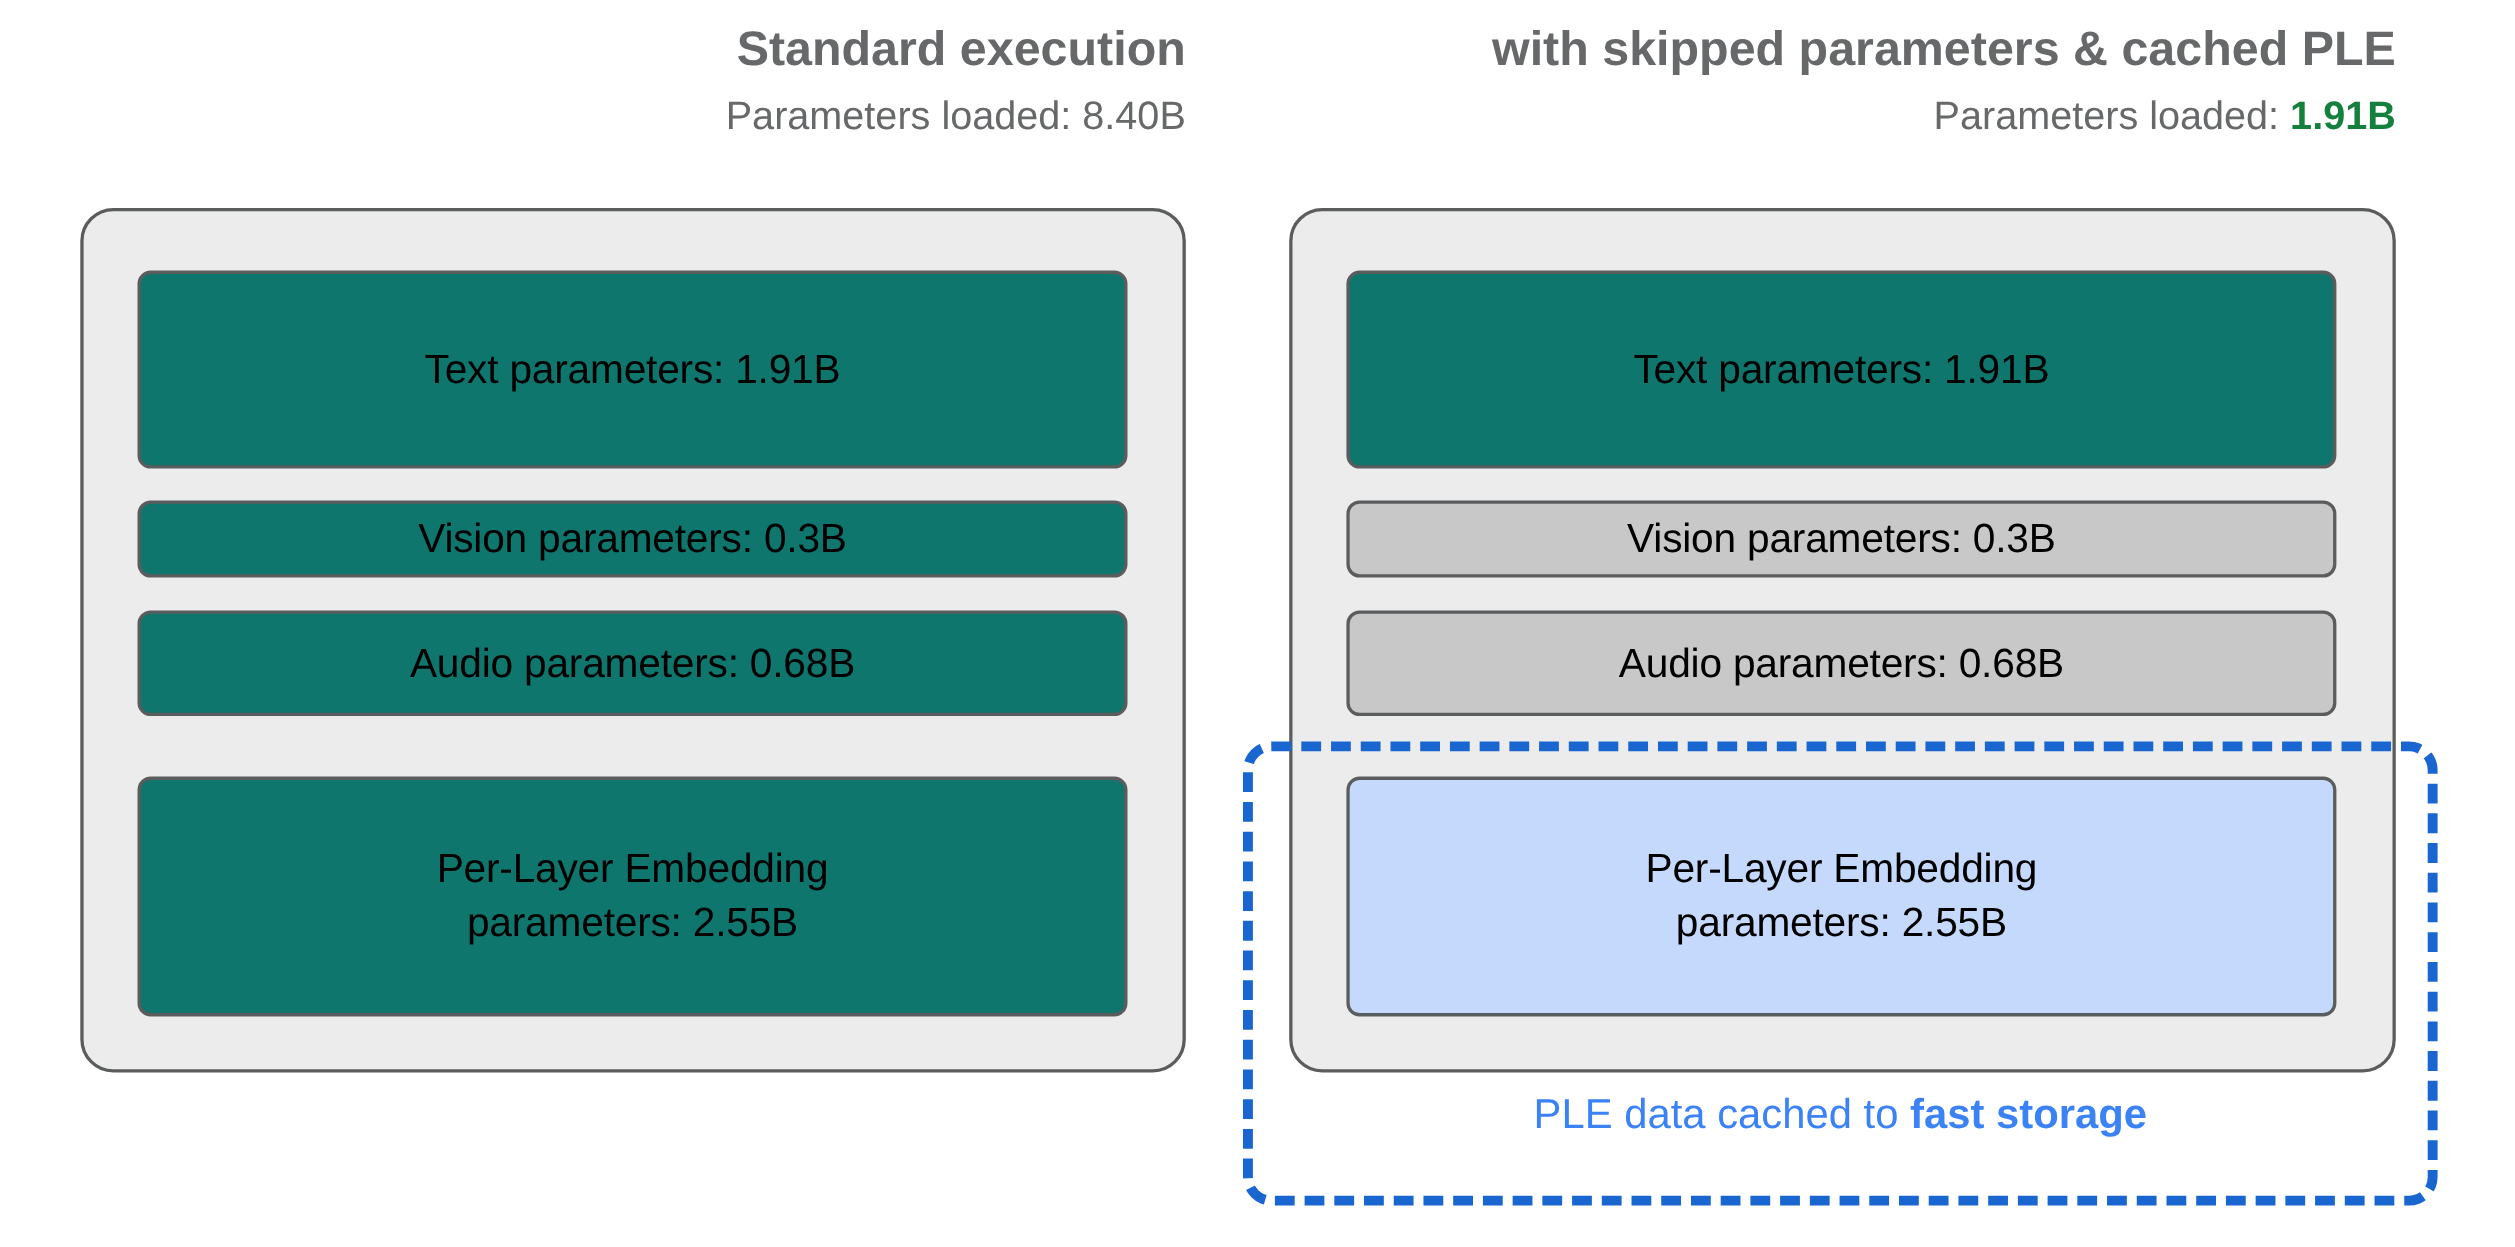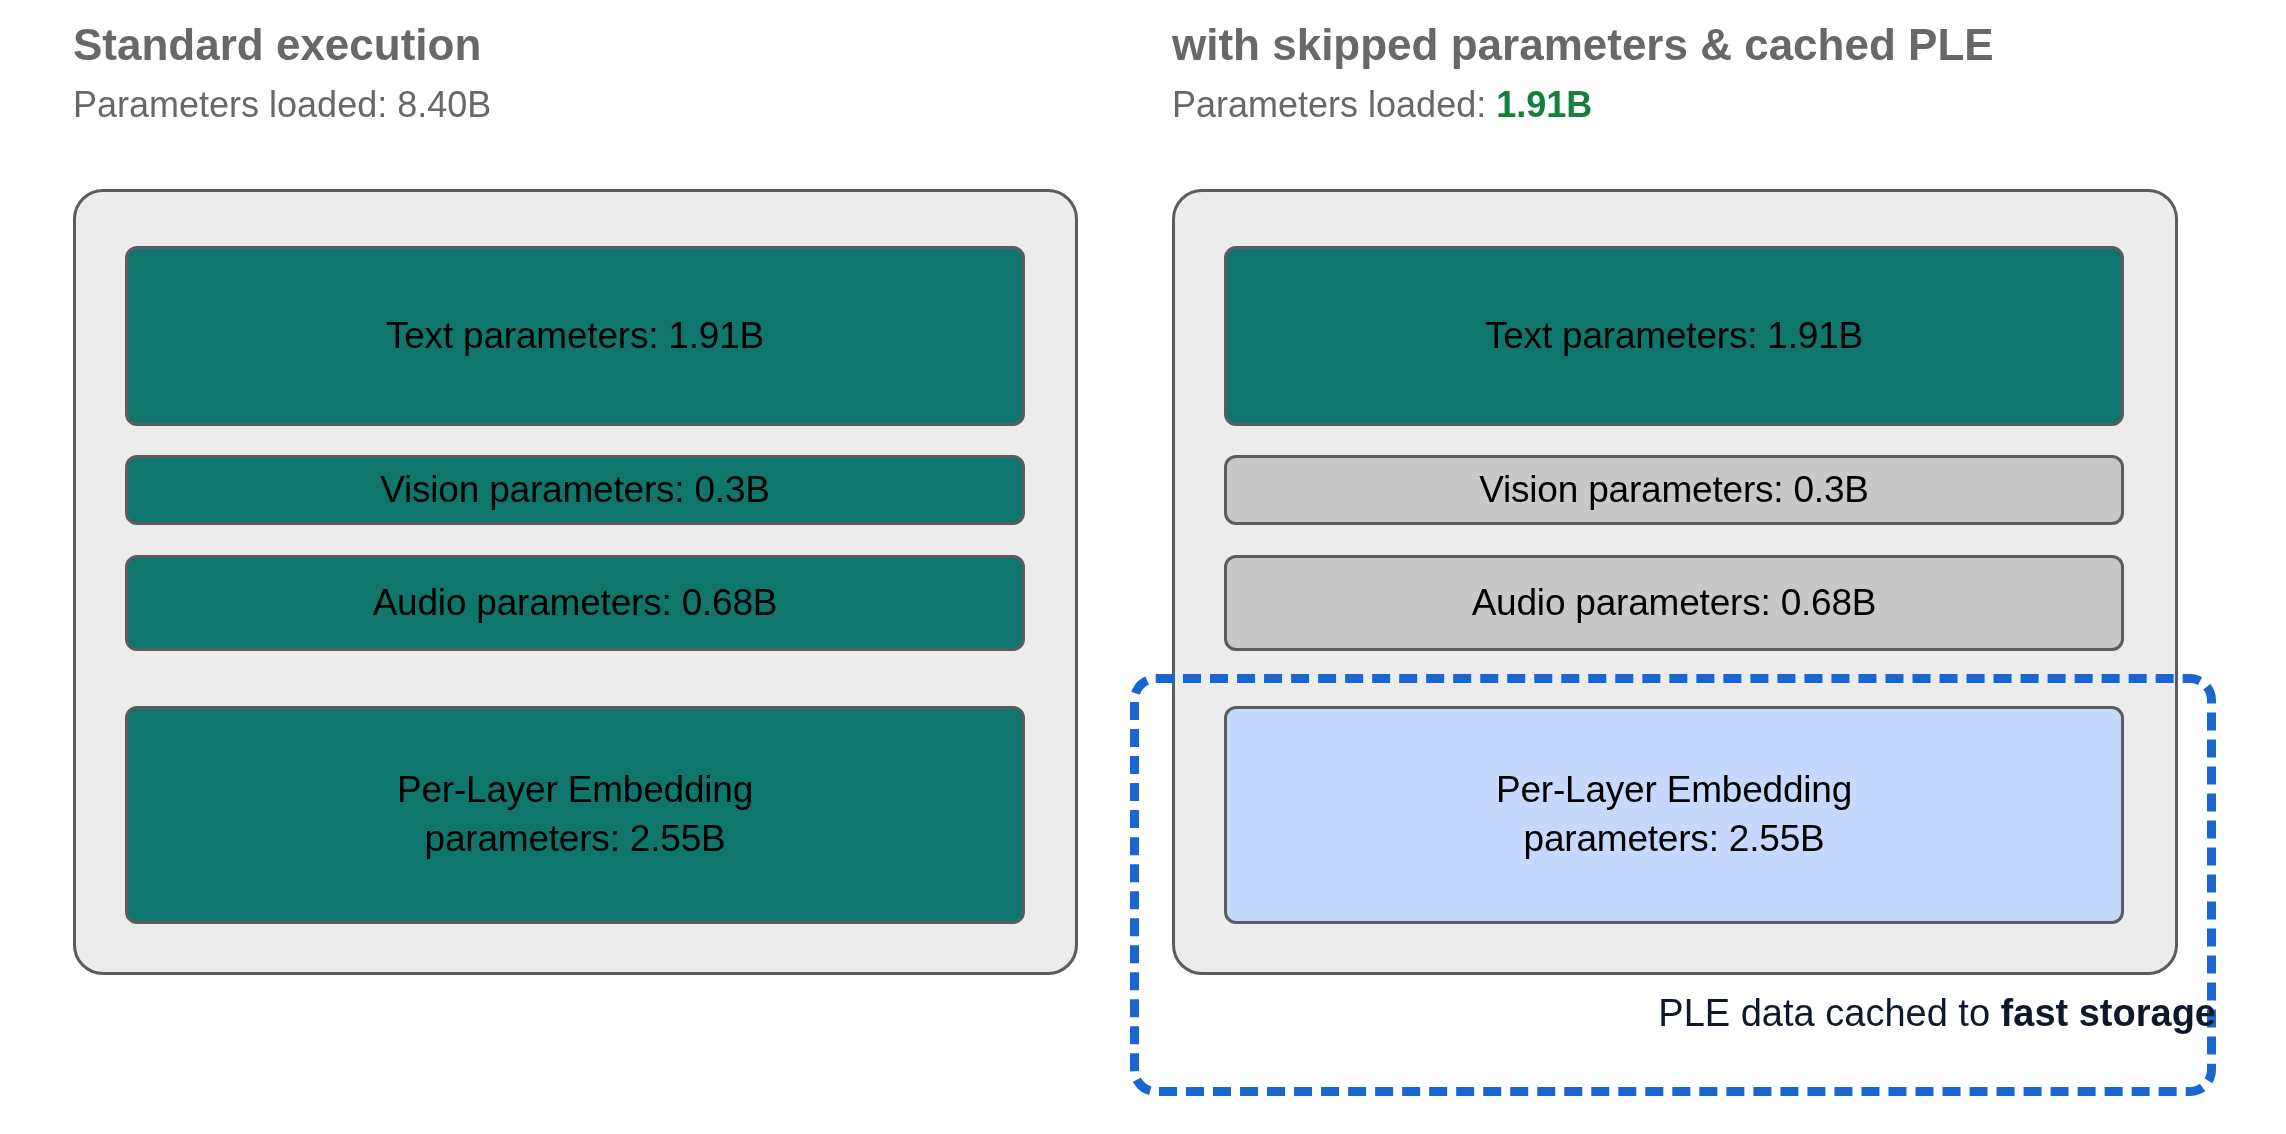--- a/index.html
+++ b/index.html
@@ -17,21 +17,21 @@
   #canvas {
     position: relative;
     width: 2286px;
     height: 1134px;
     background: #ffffff;
   }
 
   
   .col-head {
     position: absolute;
-    text-align: left;
+    text-align: right;
   }
   .col-title {
     font-size: 44px;
     font-weight: bold;
     color: #666869;
     line-height: 1.05;
     white-space: nowrap;
   }
   .col-sub {
     font-size: 36px;
@@ -80,23 +80,23 @@
   .dashed-region {
     position: absolute;
     box-sizing: border-box;
     border: 9px dashed #1a66d0;
     border-radius: 26px;
     background: transparent;
     pointer-events: none;
   }
   .cache-caption {
     position: absolute;
-    text-align: right;
+    text-align: center;
     font-size: 38px;
-    color: #0f172a;
+    color: #3b82f6;
     white-space: nowrap;
   }
   .cache-caption b { font-weight: bold; }
 </style>
 </head>
 <body>
 
 <div id="canvas">
 
   <div class="col-head" style="left:73px; top:22px; width:1005px;">

